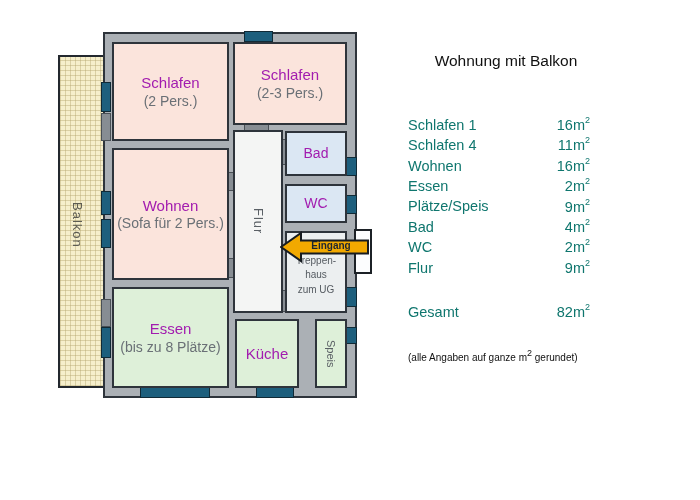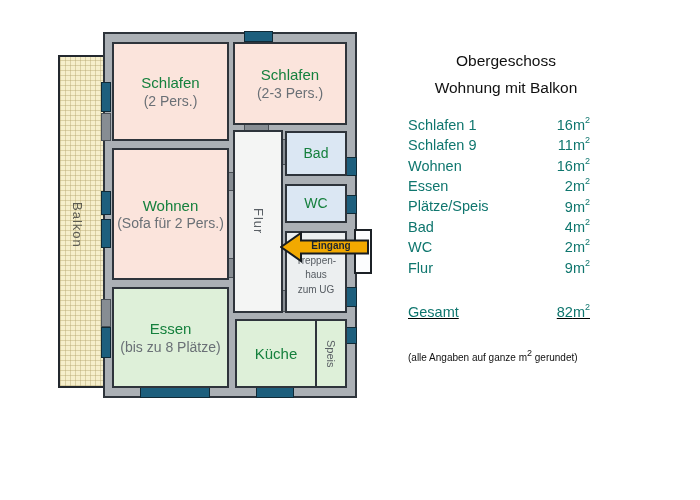--- a/index.html
+++ b/index.html
@@ -17,39 +17,39 @@
     border:2px solid #23282e;}
   #balcony-label{left:62px;top:185px;width:30px;height:80px;z-index:2;
     writing-mode:vertical-rl;font-size:13px;color:#5d5c52;letter-spacing:1px;
     display:flex;align-items:center;justify-content:center;}
 
   #building{left:103px;top:32px;width:254px;height:366px;z-index:2;
     background:var(--wall-gray);border:2px solid #2e343b;}
 
   .room{z-index:4;border:2px solid #2e343b;display:flex;flex-direction:column;
     align-items:center;justify-content:center;text-align:center;}
-  .room .lbl{font-size:15px;color:#15803d;line-height:1.15;}
+  .room .lbl{font-size:15px;color:#a21caf;line-height:1.15;}
   .room .sub{font-size:14px;color:#6a7076;margin-top:1px;}
   .pink{background:var(--room-pink);}
   .green{background:var(--room-green);}
   .blue{background:var(--room-blue);}
 
   #room-schlafen-1{left:112px;top:42px;width:117px;height:99px;}
   #room-schlafen-2{left:233px;top:42px;width:114px;height:83px;}
   #room-flur{left:233px;top:130px;width:50px;height:183px;background:var(--hall-white);}
   #room-flur .lbl{writing-mode:vertical-rl;font-size:13px;letter-spacing:1px;color:#5a6065;}
   #room-bad{left:285px;top:131px;width:62px;height:45px;}
   #room-bad .lbl,#room-wc .lbl{font-size:14px;}
   #room-wc{left:285px;top:184px;width:62px;height:39px;}
   #room-treppenhaus{left:285px;top:231px;width:62px;height:82px;background:var(--stair-gray);
     justify-content:flex-end;padding-bottom:14px;}
   #room-treppenhaus .tline{font-size:10px;color:#555b61;line-height:1.45;}
   #room-wohnen{left:112px;top:148px;width:117px;height:132px;}
   #room-essen{left:112px;top:287px;width:117px;height:101px;}
-  #room-kueche{left:235px;top:319px;width:82px;height:69px;}
+  #room-kueche{left:235px;top:319px;width:64px;height:69px;}
   #room-speis{left:315px;top:319px;width:32px;height:69px;}
   #room-speis .lbl{writing-mode:vertical-rl;font-size:11px;color:#5a6065;}
 
   .win{z-index:3;background:var(--window-teal);border:1px solid #102a36;}
   .door{z-index:3;background:#878d93;border:1px solid #4a5056;}
 
   
   .w-l1{left:101px;top:82px;width:10px;height:30px;}
   .d-l1{left:101px;top:113px;width:10px;height:28px;}
   .w-l2{left:101px;top:191px;width:10px;height:24px;}
@@ -80,21 +80,21 @@
     font-size:10px;font-weight:bold;color:#1b2531;}
 
   
   #panel-title{left:400px;top:47px;width:212px;text-align:center;color:#101010;
     font-size:15.5px;line-height:27px;}
   #rows{left:408px;top:116px;width:182px;}
   .row{display:flex;justify-content:space-between;height:20.4px;
     font-size:14.5px;color:#0f766e;align-items:baseline;}
   .row .val{white-space:nowrap;}
   .row sup,#note sup{font-size:9px;position:relative;top:-1px;}
-  #summary{left:408px;top:303px;width:182px;text-decoration:underline;}
+  #summary{left:408px;top:303px;width:182px;}
   #note{left:408px;top:349px;width:230px;font-size:10px;color:#101010;}
 </style>
 </head>
 <body>
 
 <div id="plan" class="abs">
 
   <div id="balcony" class="abs"></div>
   <div id="balcony-label" class="abs">Balkon</div>
 
@@ -159,31 +159,30 @@
   <div id="entry-platform" class="abs"></div>
   <div id="entry-arrow" class="abs">
     <svg width="90" height="32" viewBox="0 0 90 32">
       <polygon points="1,16 21,2 21,9.5 88,9.5 88,22.5 21,22.5 21,30" fill="#f2a900" stroke="#171c21" stroke-width="2"></polygon>
     </svg>
   </div>
   <div id="entry-label" class="abs">Eingang</div>
 </div>
 
 <div id="panel-title" class="abs">
-  <div>Obergeschoss</div>
   <div>Wohnung mit Balkon</div>
 </div>
 
 <div id="rows" class="abs">
   <div class="row">
     <span>Schlafen 1</span>
     <span class="val"><span>16</span><span>m</span><sup>2</sup></span>
   </div>
   <div class="row">
-    <span>Schlafen 9</span>
+    <span>Schlafen 4</span>
     <span class="val"><span>11</span><span>m</span><sup>2</sup></span>
   </div>
   <div class="row">
     <span>Wohnen</span>
     <span class="val"><span>16</span><span>m</span><sup>2</sup></span>
   </div>
   <div class="row">
     <span>Essen</span>
     <span class="val"><span>2</span><span>m</span><sup>2</sup></span>
   </div>

